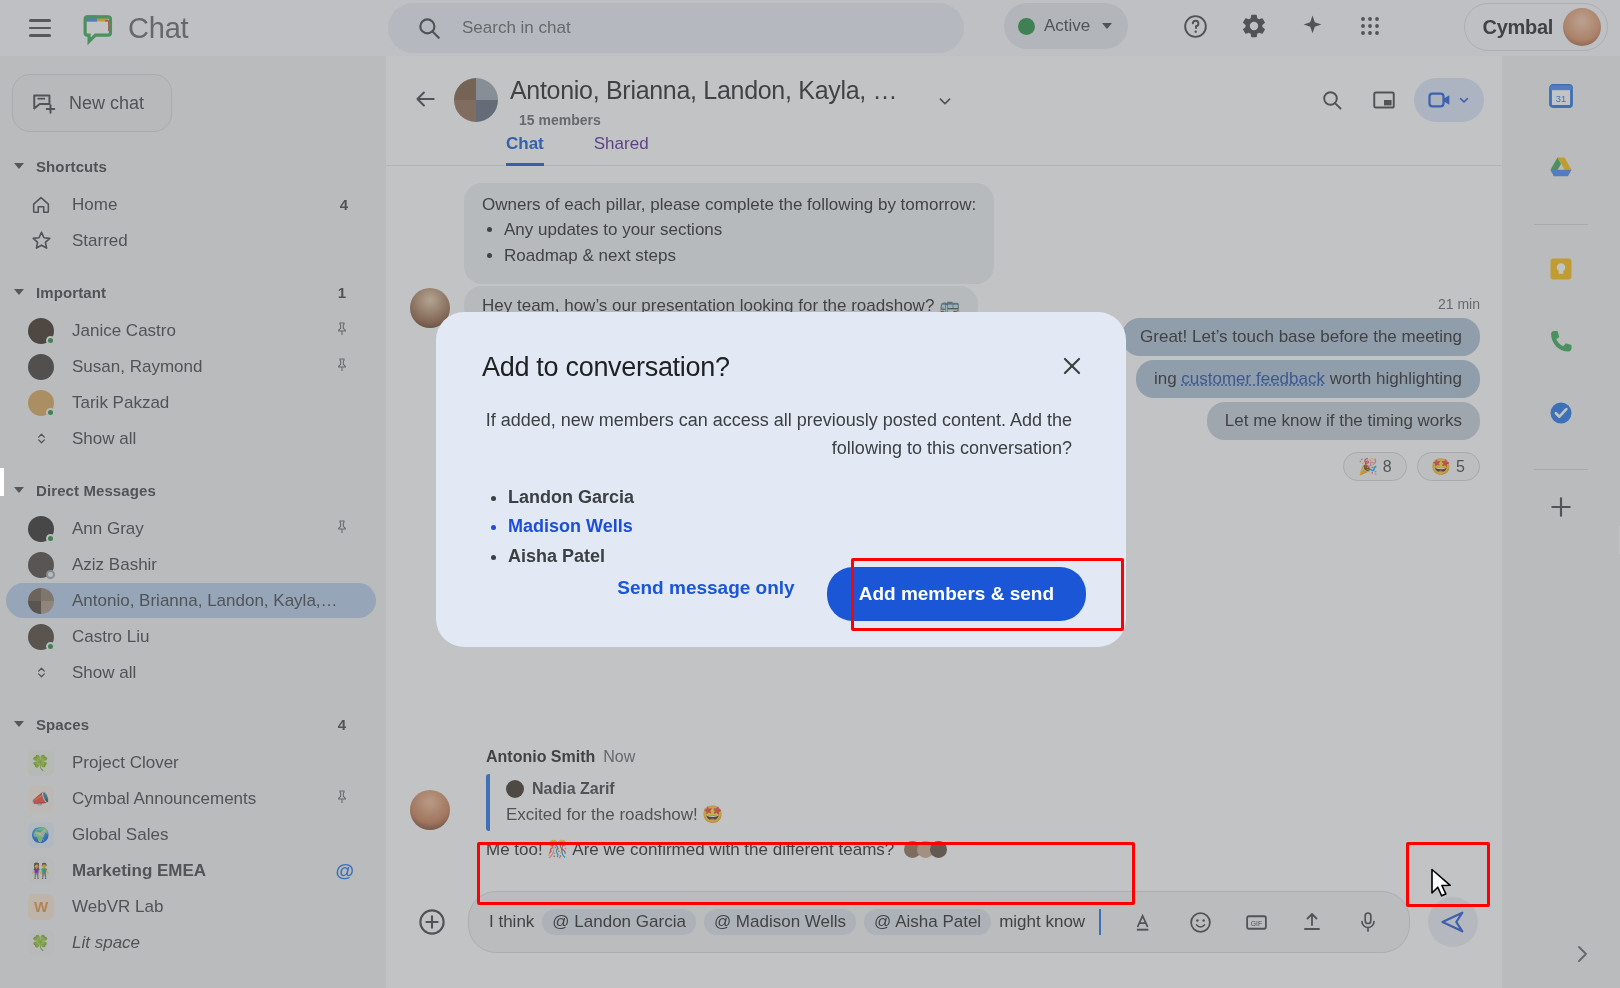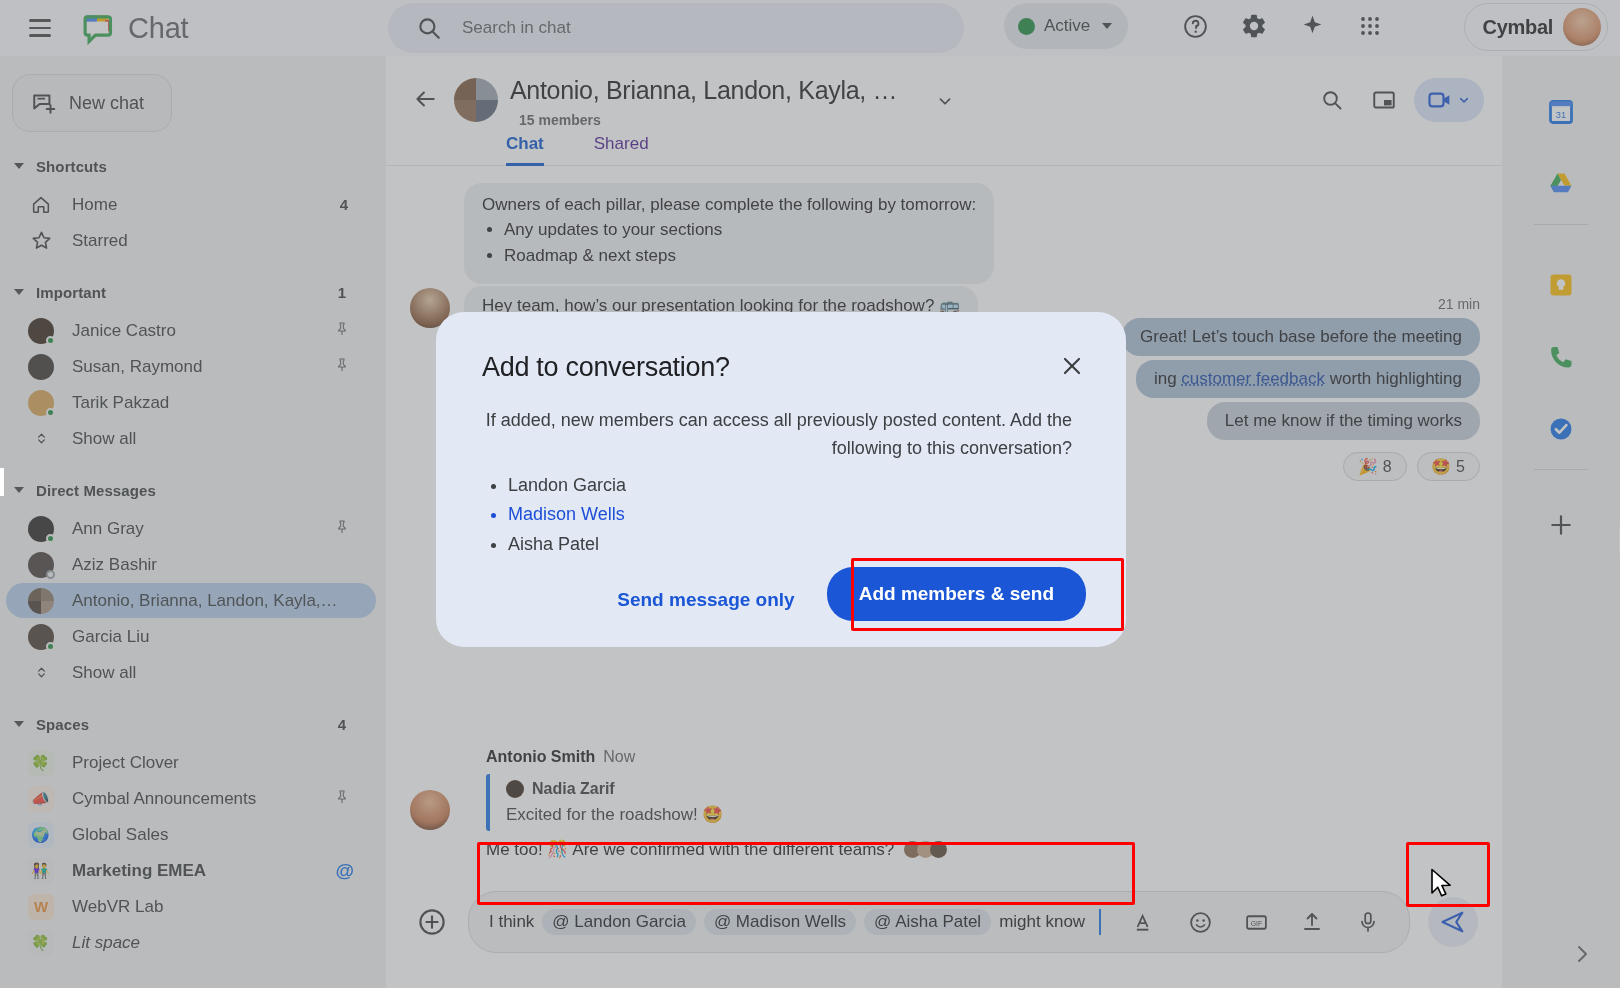--- a/index.html
+++ b/index.html
@@ -179,21 +179,21 @@
   .ci { width: 30px; height: 30px; display: flex; align-items: center; justify-content: center; cursor: pointer; }
   .sendbtn { width: 50px; height: 50px; border-radius: 50%; display: flex; align-items: center;
              justify-content: center; background: #e9eef6; cursor: pointer; }
 
   
   .hl { position: absolute; border: 3px solid #ff0000; z-index: 120; pointer-events: none; border-radius: 2px; }
 
   
   .rail { position: absolute; right: 0; top: 56px; width: 118px; bottom: 0;
           background: #f0f2f3; display: flex; flex-direction: column; align-items: center; }
-  .railicon { margin-top: 28px; width: 44px; height: 44px; display: flex; align-items: flex-end;
+  .railicon { margin-top: 28px; width: 44px; height: 44px; display: flex; align-items: flex-start;
               justify-content: center; cursor: pointer; }
   .raildiv { width: 54px; height: 1px; background: #d2d5d8; margin-top: 26px; }
   .railnext { position: absolute; right: 26px; bottom: 18px; cursor: pointer; }
 
   
   .cursorimg { position: absolute; z-index: 200; pointer-events: none; }
   .leftedgemark { position:absolute; left:0; width:4px; height:28px; background:#fff; z-index: 60;}
 </style>
 </head>
 <body>
@@ -378,21 +378,21 @@
           <i style="background:#8c7b6a"></i>
           <i style="background:#4d4038"></i>
           <i style="background:#a89484"></i>
       </span>
       <span class="rlabel">Antonio, Brianna, Landon, Kayla, Jo...</span>
     </div>
     <div class="row">
       <span class="av" style="background:#4b4036">
           <i style="position:absolute;right:-1px;bottom:-1px;width:9px;height:9px;border-radius:50%;border:2px solid #f0f2f3;background:#1e8e3e;"></i>
         </span>
-      <span class="rlabel">Garcia Liu</span>
+      <span class="rlabel">Castro Liu</span>
     </div>
     <div class="row">
       <span class="ricon">
         <svg width="17" height="17" viewBox="0 0 24 24">
             <path d="M8 10l4-4 4 4M8 14l4 4 4-4" fill="none" stroke="#3c4043" stroke-width="1.8" stroke-linecap="round" stroke-linejoin="round"></path>
           </svg>
       </span>
       <span class="rlabel">Show all</span>
     </div>
 
@@ -655,26 +655,26 @@
 
   <div style="position:absolute;left:436px;top:312px;width:690px;height:335px;background:#e2e9f4;border-radius:28px;z-index:100;padding:40px 46px 0 46px;">
     <div style="font-size:27px;color:#202124;letter-spacing:-0.3px;">Add to conversation?</div>
     <div style="position:absolute;right:34px;top:34px;width:40px;height:40px;display:flex;align-items:center;justify-content:center;cursor:pointer;">
       <svg width="26" height="26" viewBox="0 0 24 24">
         <line x1="5.5" y1="5.5" x2="18.5" y2="18.5" stroke="#3c4043" stroke-width="2" stroke-linecap="round"></line>
         <line x1="18.5" y1="5.5" x2="5.5" y2="18.5" stroke="#3c4043" stroke-width="2" stroke-linecap="round"></line>
       </svg>
     </div>
     <div style="margin-top:24px;font-size:18px;line-height:1.55;color:#3c4043;max-width:590px;text-align:right;">If added, new members can access all previously posted content. Add the following to this conversation?</div>
-    <ul style="margin-top:8px;margin-left:26px;">
+    <ul style="margin-top:20px;margin-left:26px;font-weight:bold;">
       <li style="font-size:18px;color:#3c4043;line-height:1.65;">Landon Garcia</li>
       <li style="font-size:18px;color:#1d4ed8;line-height:1.65;">Madison Wells</li>
       <li style="font-size:18px;color:#3c4043;line-height:1.65;">Aisha Patel</li>
     </ul>
-    <div style="position:absolute;right:40px;bottom:26px;display:flex;align-items:flex-end;gap:26px;">
+    <div style="position:absolute;right:40px;bottom:26px;display:flex;align-items:flex-start;gap:26px;">
       <div style="font-size:19px;color:#1a56d6;font-weight:bold;cursor:pointer;padding:10px 6px;">Send message only</div>
       <div style="background:#1a56d6;color:#fff;font-size:19px;font-weight:bold;border-radius:26px;padding:16px 32px;cursor:pointer;">Add members &amp; send</div>
     </div>
   </div>
 
   <div class="hl" style="left:851px;top:558px;width:273px;height:73px;"></div>
   <div class="hl" style="left:477px;top:842px;width:658px;height:63px;"></div>
   <div class="hl" style="left:1406px;top:842px;width:84px;height:65px;"></div>
 
   <svg class="cursorimg" style="left:1430px;top:868px;" width="26" height="34" viewBox="0 0 26 34">

